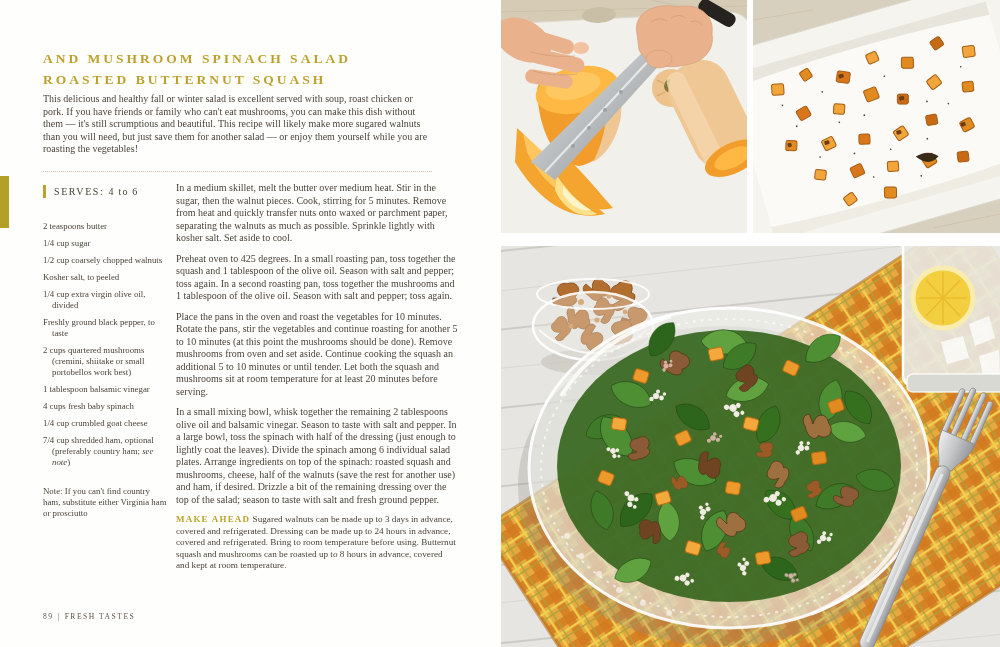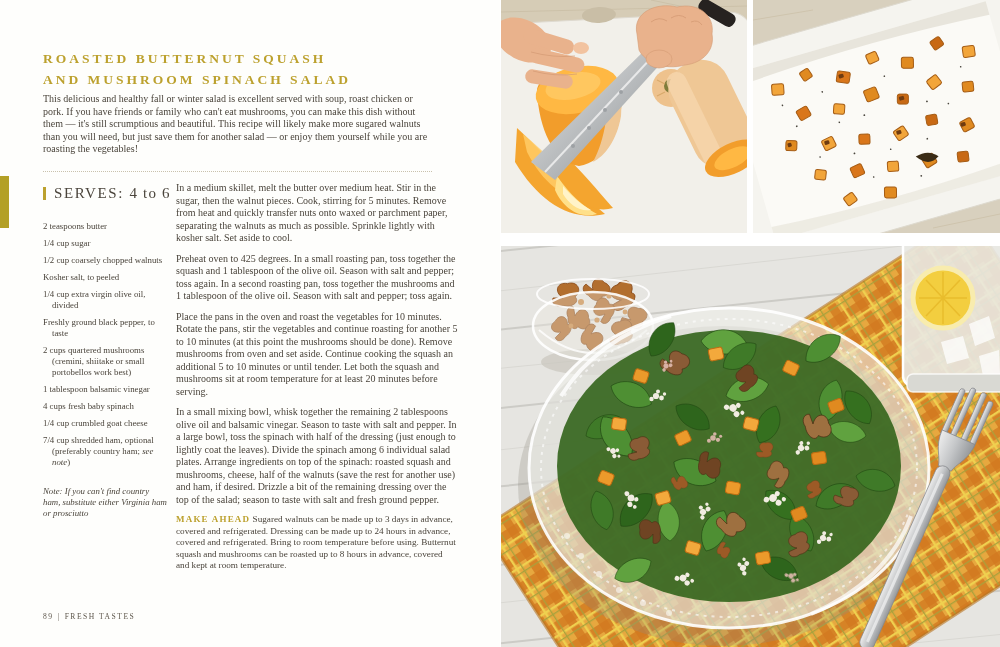--- a/index.html
+++ b/index.html
@@ -8,48 +8,48 @@
     font-family:"Liberation Serif","DejaVu Serif",serif;color:#4A443B;overflow:hidden;
   }
   .left-page{position:absolute;left:0;top:0;width:500px;height:647px;background:#FEFEFC;}
   .edge-tab{position:absolute;left:0;top:176px;width:9px;height:52px;background:#B3A026;}
   .title{position:absolute;left:43px;top:48px;width:420px;color:#BCA12E;
     font-size:13.5px;font-weight:600;letter-spacing:3px;line-height:21px;}
   .intro{position:absolute;left:43px;top:93px;width:392px;font-size:10px;line-height:12.6px;}
   .divider{position:absolute;left:43px;top:171px;width:389px;height:0;border-top:1px dotted #C9C1AC;}
   .serves{position:absolute;left:43px;top:185px;display:flex;align-items:center;}
   .serves-bar{width:3px;height:13px;background:#BCA12E;margin-right:8px;}
-  .serves-text{font-size:15px;letter-spacing:1.6px;color:#4A443B;}
+  .serves-text{font-size:10px;letter-spacing:1.6px;color:#4A443B;}
   .serves-text .val{letter-spacing:1.2px;}
   .ingredients{position:absolute;left:43px;top:221px;width:128px;}
   .ingredients ul{list-style:none;margin:0;padding:0;}
   .ingredients li{font-size:8.8px;line-height:11px;margin:0 0 6px 0;padding-left:9px;text-indent:-9px;}
   .ing-note{font-style:italic;}
-  .ingredients .bottom-note{font-size:8.8px;line-height:11px;font-style:italic;margin-top:18px;padding-right:4px;}
+  .ingredients .bottom-note{font-size:8.8px;line-height:11px;margin-top:18px;padding-right:4px;}
   .method-col{position:absolute;left:176px;top:182px;width:282px;}
   .method-col p{margin:0 0 8px 0;font-size:10px;line-height:12.5px;}
   .make-ahead{margin-top:7px;font-size:9.2px;line-height:11.6px;}
   .ma-label{color:#BCA12E;font-weight:700;letter-spacing:1.2px;font-size:9px;}
   .footer{position:absolute;left:43px;top:612px;font-size:7.6px;letter-spacing:1.5px;color:#5E574C;}
   .footer span{margin-right:4px;margin-top:24px;}
   .photo{position:absolute;overflow:hidden;background:#D7CDB7;}
   #photo1{left:501px;top:0;width:246px;height:233px;}
   #photo2{left:753px;top:0;width:247px;height:233px;}
   #photo3{left:501px;top:246px;width:499px;height:401px;background:#E6E5E1;}
   svg{display:block;}
 </style>
 </head>
 <body>
 
 <div class="left-page">
   <div class="edge-tab"></div>
 
   <div class="title">
+    <div>AND MUSHROOM SPINACH SALAD</div>
     <div>ROASTED BUTTERNUT SQUASH</div>
-    <div>AND MUSHROOM SPINACH SALAD</div>
   </div>
 
   <div class="intro">This delicious and healthy fall or winter salad is excellent served with soup, roast chicken or pork. If you have friends or family who can't eat mushrooms, you can make this dish without them — it's still scrumptious and beautiful. This recipe will likely make more sugared walnuts than you will need, but just save them for another salad — or enjoy them yourself while you are roasting the vegetables!</div>
 
   <div class="divider"></div>
 
   <div class="serves">
     <span class="serves-bar"></span>
     <span class="serves-text">
       <span>SERVES:</span>

